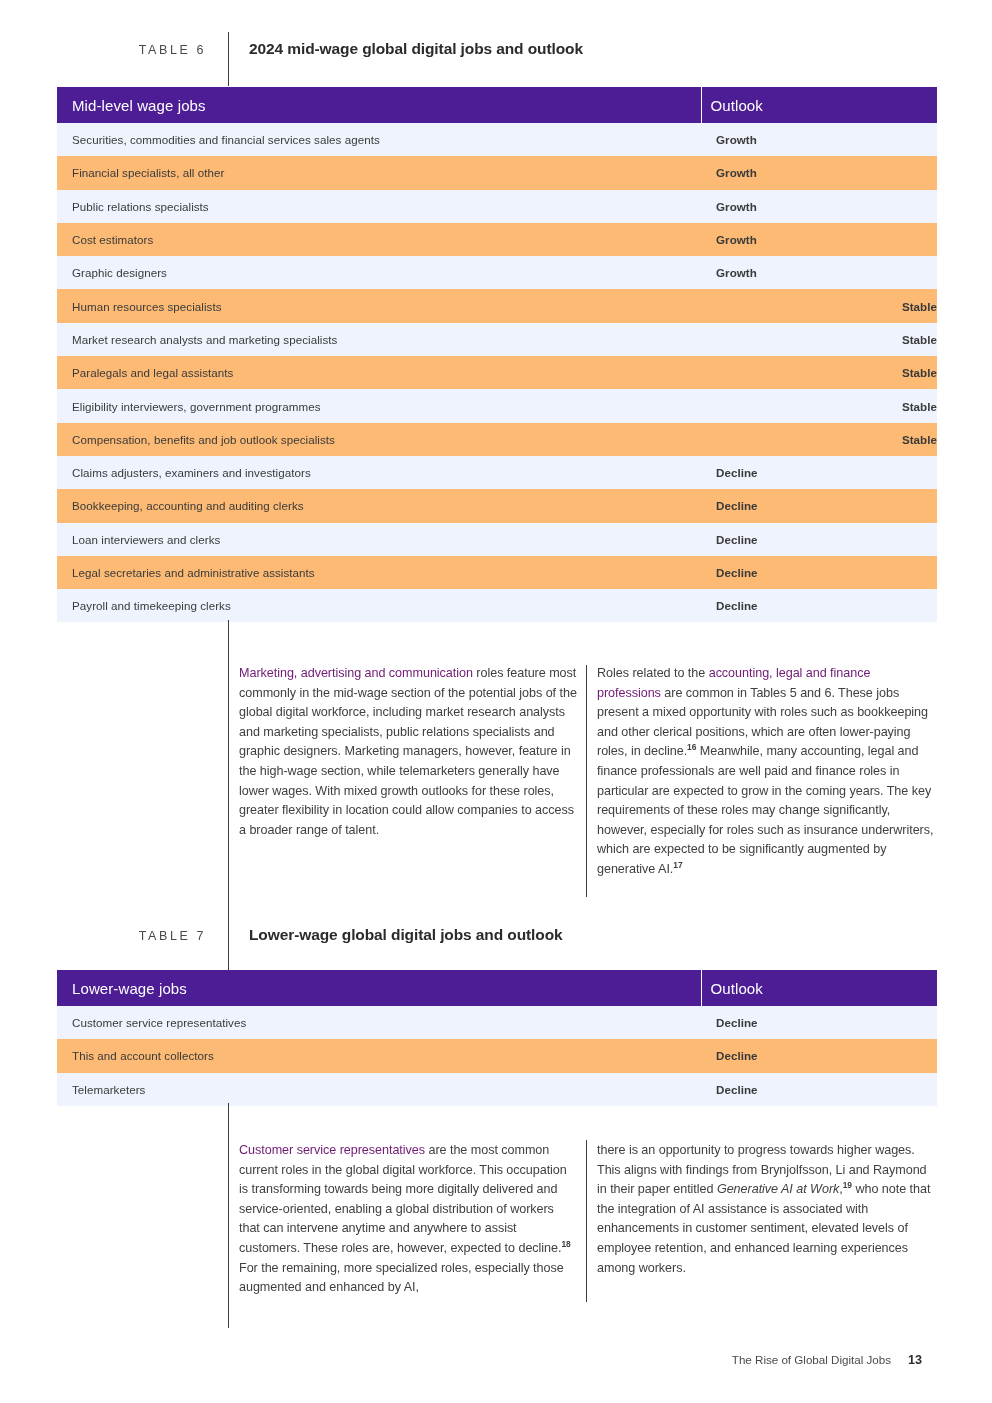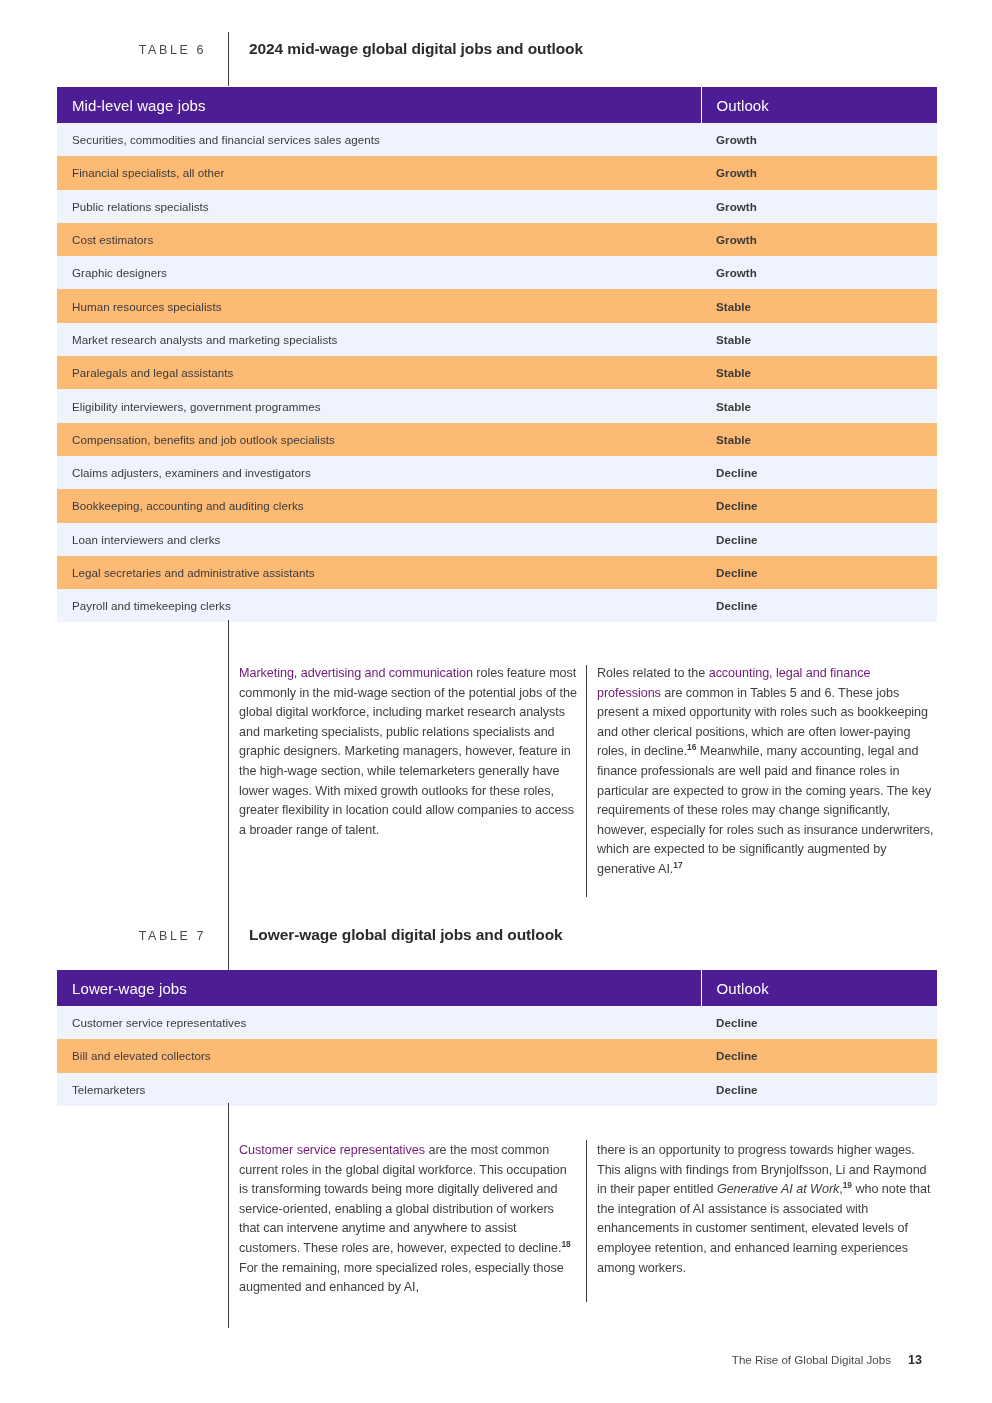--- a/index.html
+++ b/index.html
@@ -72,41 +72,41 @@
     font-size: 15px;
     font-weight: normal;
     text-align: left;
     height: 36px;
     padding: 0 0 0 15px;
     letter-spacing: 0.1px;
     vertical-align: middle;
   }
   .data-table thead th.out-head {
     border-left: 1.5px solid #ffffff;
-    padding-left: 15px;
+    padding-left: 9px;
     margin-left: 36px;
   }
 
   .data-table tbody td {
     font-size: 11.6px;
     height: 33.3px;
     padding: 0 0 0 15px;
     vertical-align: middle;
     color: #3a3a3a;
     letter-spacing: 0.05px;
   }
   .data-table tbody tr.odd td { background: #eef3fd; }
   .data-table tbody tr.even td { background: #fdba74; }
   .data-table tbody td.outlook-cell {
     font-size: 11.6px;
     font-weight: bold;
     padding-left: 15px;
   }
   .o-growth  { color: #00b274; }
-  .o-stable  { color: #f5a623; }
+  .o-stable  { color: #f5a623; text-align: right; }
   .o-decline { color: #f5423c; }
 
   
   .vrule {
     position: absolute;
     width: 1px;
     background: #3d3d3d;
   }
 
   
@@ -258,21 +258,21 @@
       <th class="job-head">Lower-wage jobs</th>
       <th class="out-head">Outlook</th>
     </tr>
   </thead>
   <tbody>
       <tr class="odd">
         <td class="job-cell">Customer service representatives</td>
         <td class="outlook-cell o-decline">Decline</td>
       </tr>
       <tr class="even">
-        <td class="job-cell">Bill and elevated collectors</td>
+        <td class="job-cell">This and account collectors</td>
         <td class="outlook-cell o-decline">Decline</td>
       </tr>
       <tr class="odd">
         <td class="job-cell">Telemarketers</td>
         <td class="outlook-cell o-decline">Decline</td>
       </tr>
     </tbody>
 </table>
 
 <div class="vrule" style="left:228px; top:1103px; height:225px;"></div>

